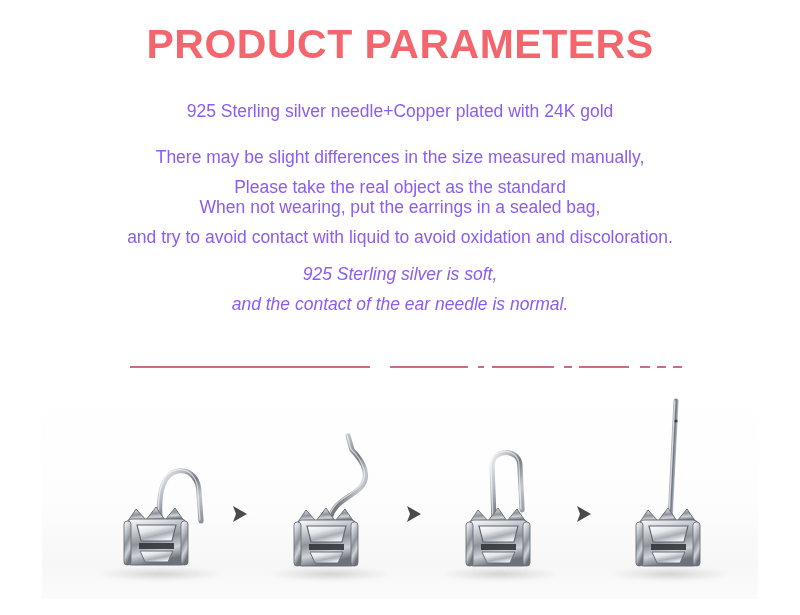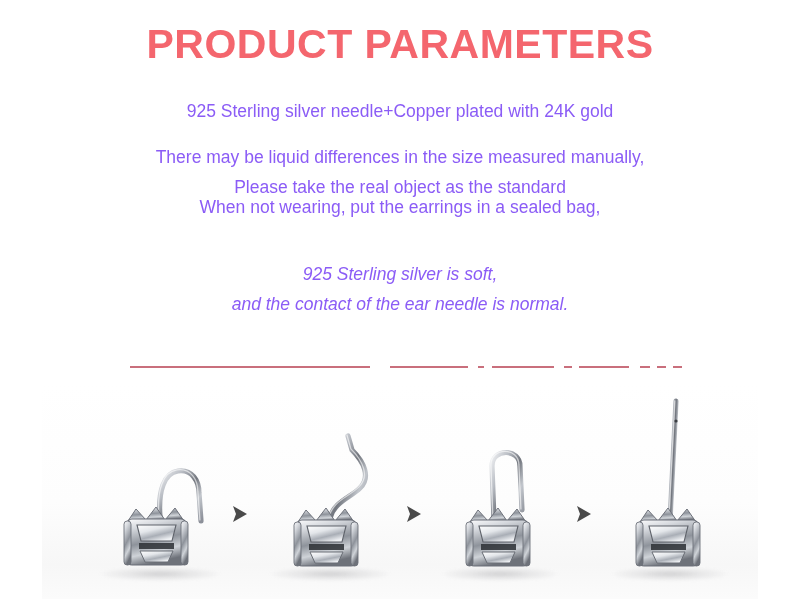--- a/index.html
+++ b/index.html
@@ -119,26 +119,27 @@
 
 <div class="page">
 
   <div class="title">PRODUCT PARAMETERS</div>
 
   <div class="copy block-1">
     <p>925 Sterling silver needle+Copper plated with 24K gold</p>
   </div>
 
   <div class="copy block-2">
-    <p>There may be liquid differences in the size measured manually,</p>
+    <p>There may be slight differences in the size measured manually,</p>
     <p>Please take the real object as the standard</p>
   </div>
 
   <div class="copy block-3">
     <p>When not wearing, put the earrings in a sealed bag,</p>
+    <p>and try to avoid contact with liquid to avoid oxidation and discoloration.</p>
   </div>
 
   <div class="copy block-4">
     <p>925 Sterling silver is soft,</p>
     <p>and the contact of the ear needle is normal.</p>
   </div>
 
   <div class="divider" id="divider">
       <span class="seg" style="width: 240px; background: rgb(201, 111, 124);"></span>
       <span class="gap" style="width: 20px;"></span>

